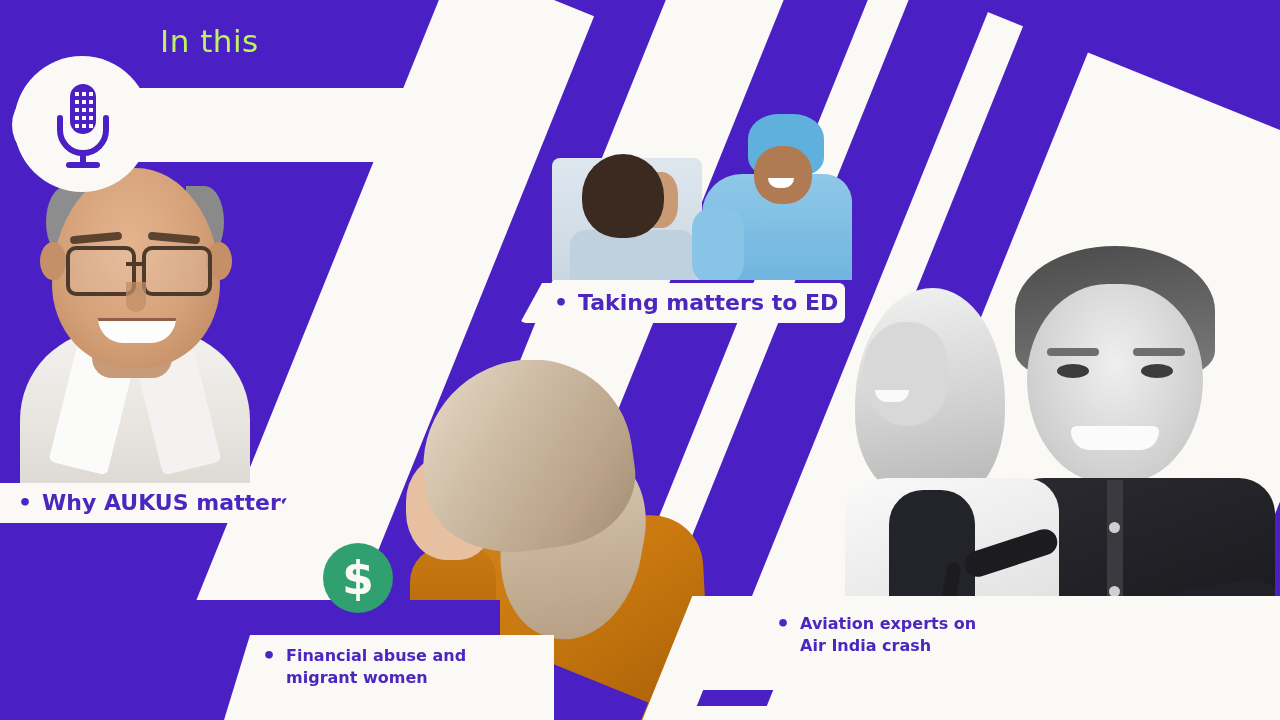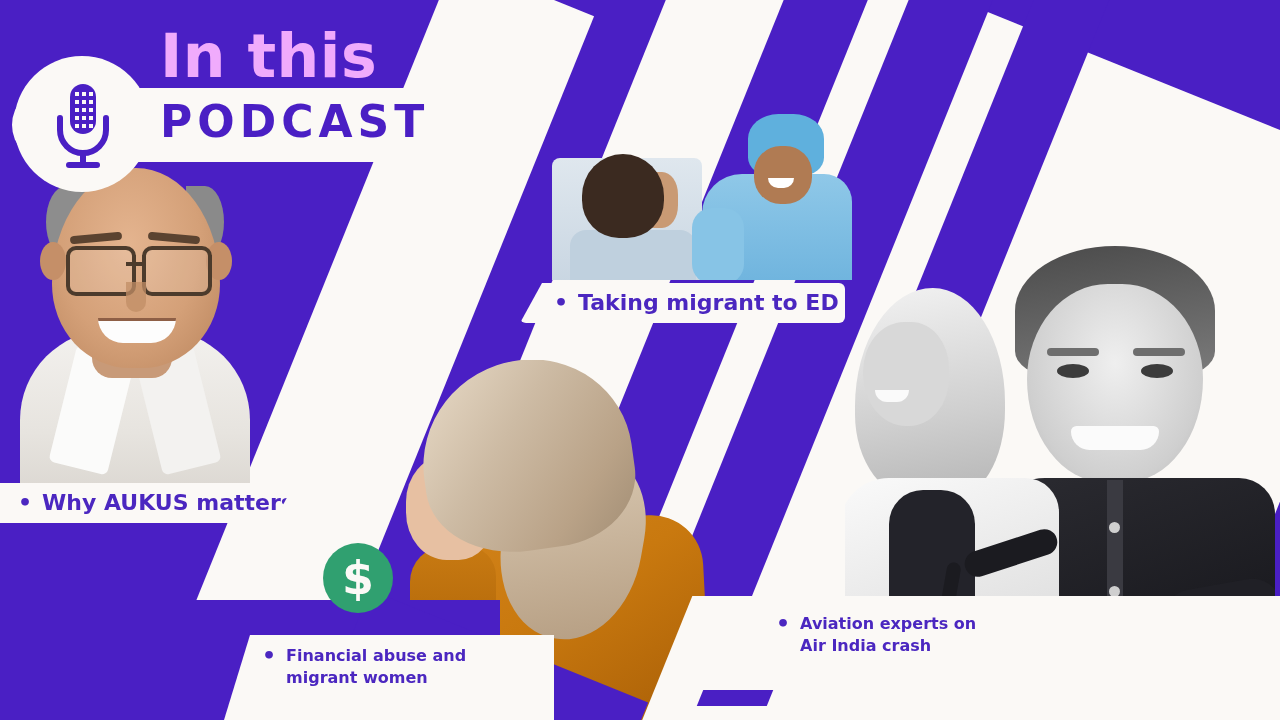--- a/index.html
+++ b/index.html
@@ -175,22 +175,22 @@
     color:#ffffff;font-size:34px;font-weight:700;letter-spacing:-.5px;line-height:1;
     font-family:"DejaVu Sans","Liberation Sans",sans-serif;
   }
   .brand-lang{
     color:#ffffff;font-size:30px;font-weight:400;line-height:1;margin-left:4px;
     font-family:"DejaVu Sans","Liberation Sans",sans-serif;
   }
 
   
   .intro-line{
-    position:absolute;left:160px;top:26px;color:#f0abfc;
-    font-size:60px;font-weight:700;letter-spacing:.5px;line-height:1;
+    position:absolute;left:160px;top:26px;color:#bef264;
+    font-size:31px;font-weight:400;letter-spacing:.5px;line-height:1;
   }
   .podcast-pill{
     position:absolute;left:12px;top:88px;width:460px;height:74px;
     background:#fbf9f6;border-radius:37px;
   }
   .podcast-pill-label{
     position:absolute;left:160px;top:100px;color:#4a1fc4;
     font-size:44px;font-weight:700;letter-spacing:5px;line-height:1;
   }
   .mic-badge{
@@ -325,21 +325,20 @@
   <div class="bottom-purple-diag"></div>
   <div class="bottom-white-right-diag"></div>
   <div class="bottom-white-right"></div>
   <div class="accent-bar"></div>
 
   
 
   
   <div class="intro-line">In this</div>
   <div class="podcast-pill"></div>
-  <div class="podcast-pill-label">PODCAST</div>
 
   <div class="mic-badge"></div>
   <span>
     <svg class="mic-icon" viewBox="0 0 62 84" aria-hidden="true">
       <rect x="18" y="0" width="26" height="50" rx="13" fill="#4a1fc4"></rect>
       <g fill="#fbf9f6">
         <rect x="23" y="8" width="4" height="4"></rect>
           <rect x="30" y="8" width="4" height="4"></rect>
           <rect x="37" y="8" width="4" height="4"></rect>
         <rect x="23" y="16" width="4" height="4"></rect>
@@ -357,21 +356,21 @@
       </g>
       <path d="M8 34 L8 46 A23 23 0 0 0 54 46 L54 34" fill="none" stroke="#4a1fc4" stroke-width="6" stroke-linecap="round"></path>
       <rect x="28" y="66" width="6" height="14" fill="#4a1fc4"></rect>
       <rect x="14" y="78" width="34" height="6" rx="3" fill="#4a1fc4"></rect>
     </svg>
   </span>
 
   
   <div class="pill pill-ed">
     <span class="bullet">•</span>
-    <span class="pill-text">Taking migrant to ED</span>
+    <span class="pill-text">Taking matters to ED</span>
   </div>
 
   <div class="pill pill-aukus">
     <span class="bullet">•</span>
     <span class="pill-text">Why AUKUS matters</span>
   </div>
 
   <div class="pill pill-fin">
     <span class="bullet">•</span>
     <span class="pill-text pill-text-lg">Financial abuse and

